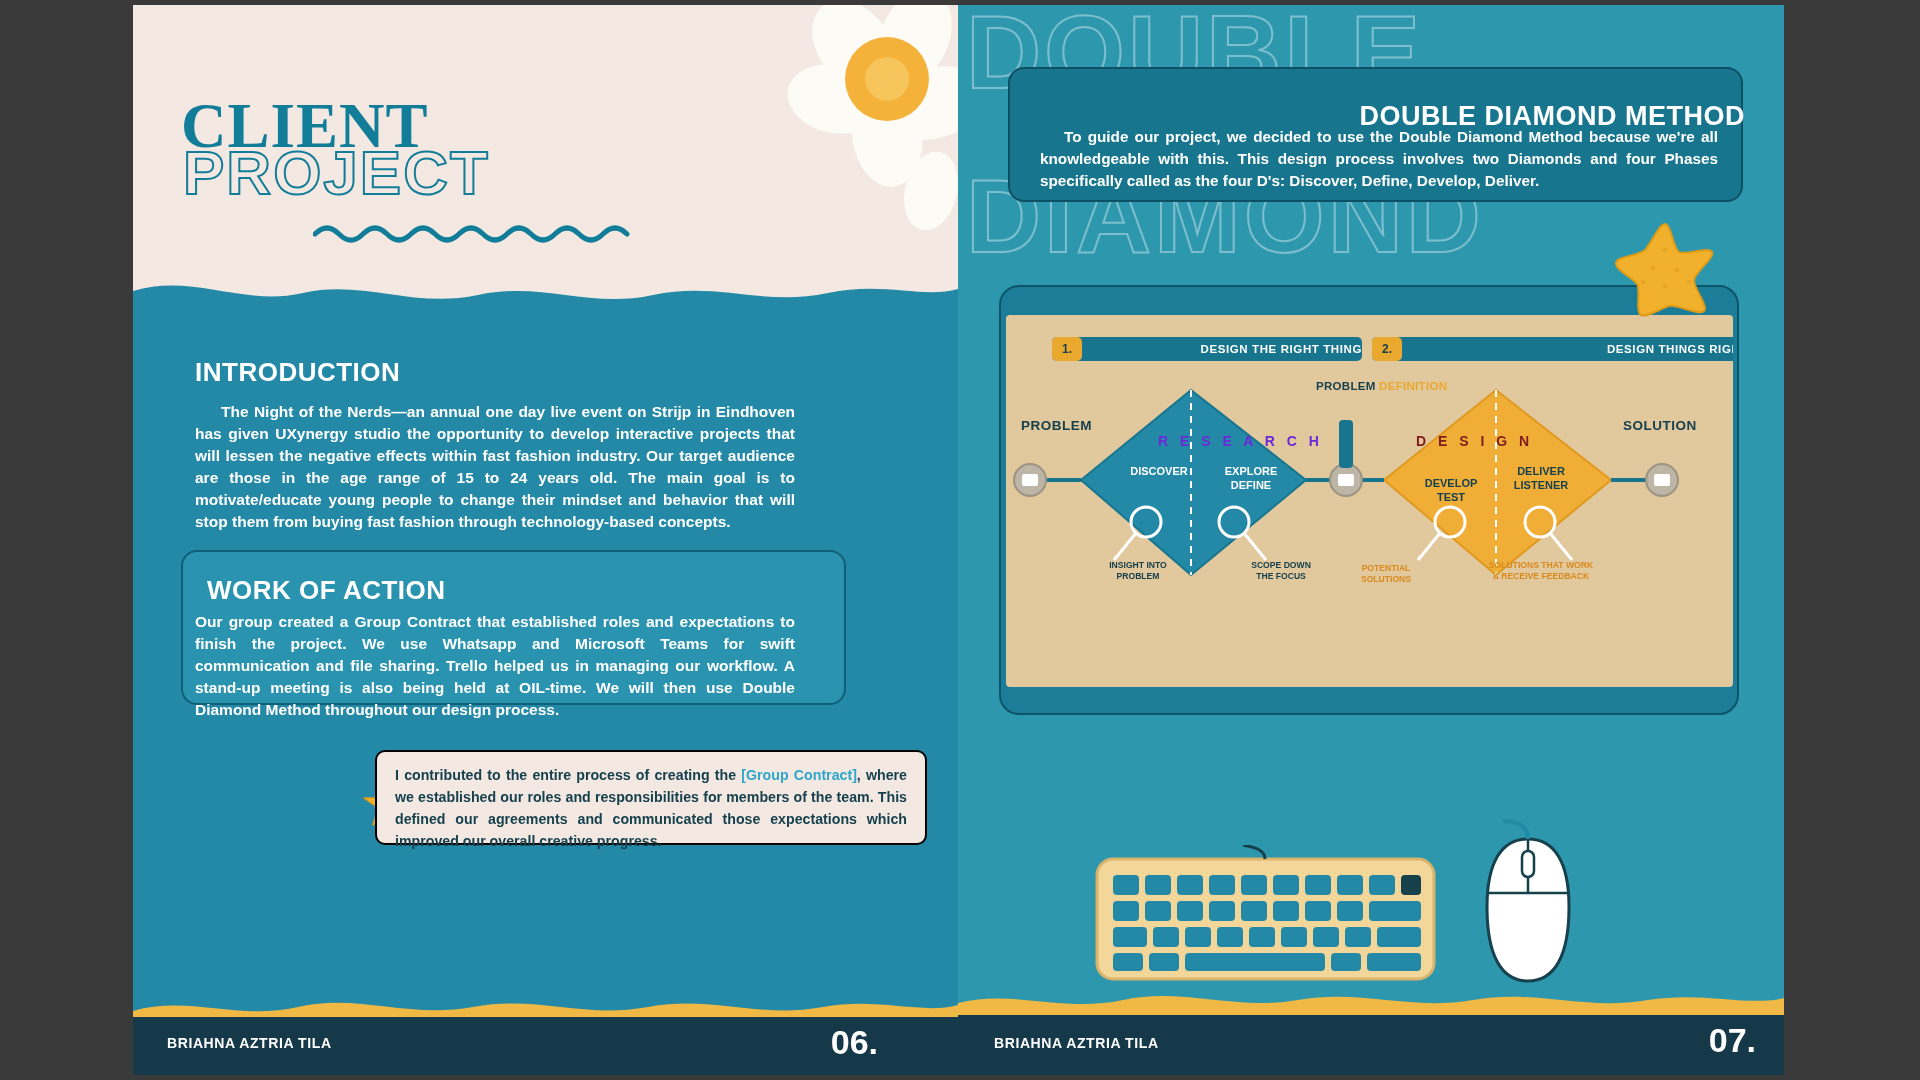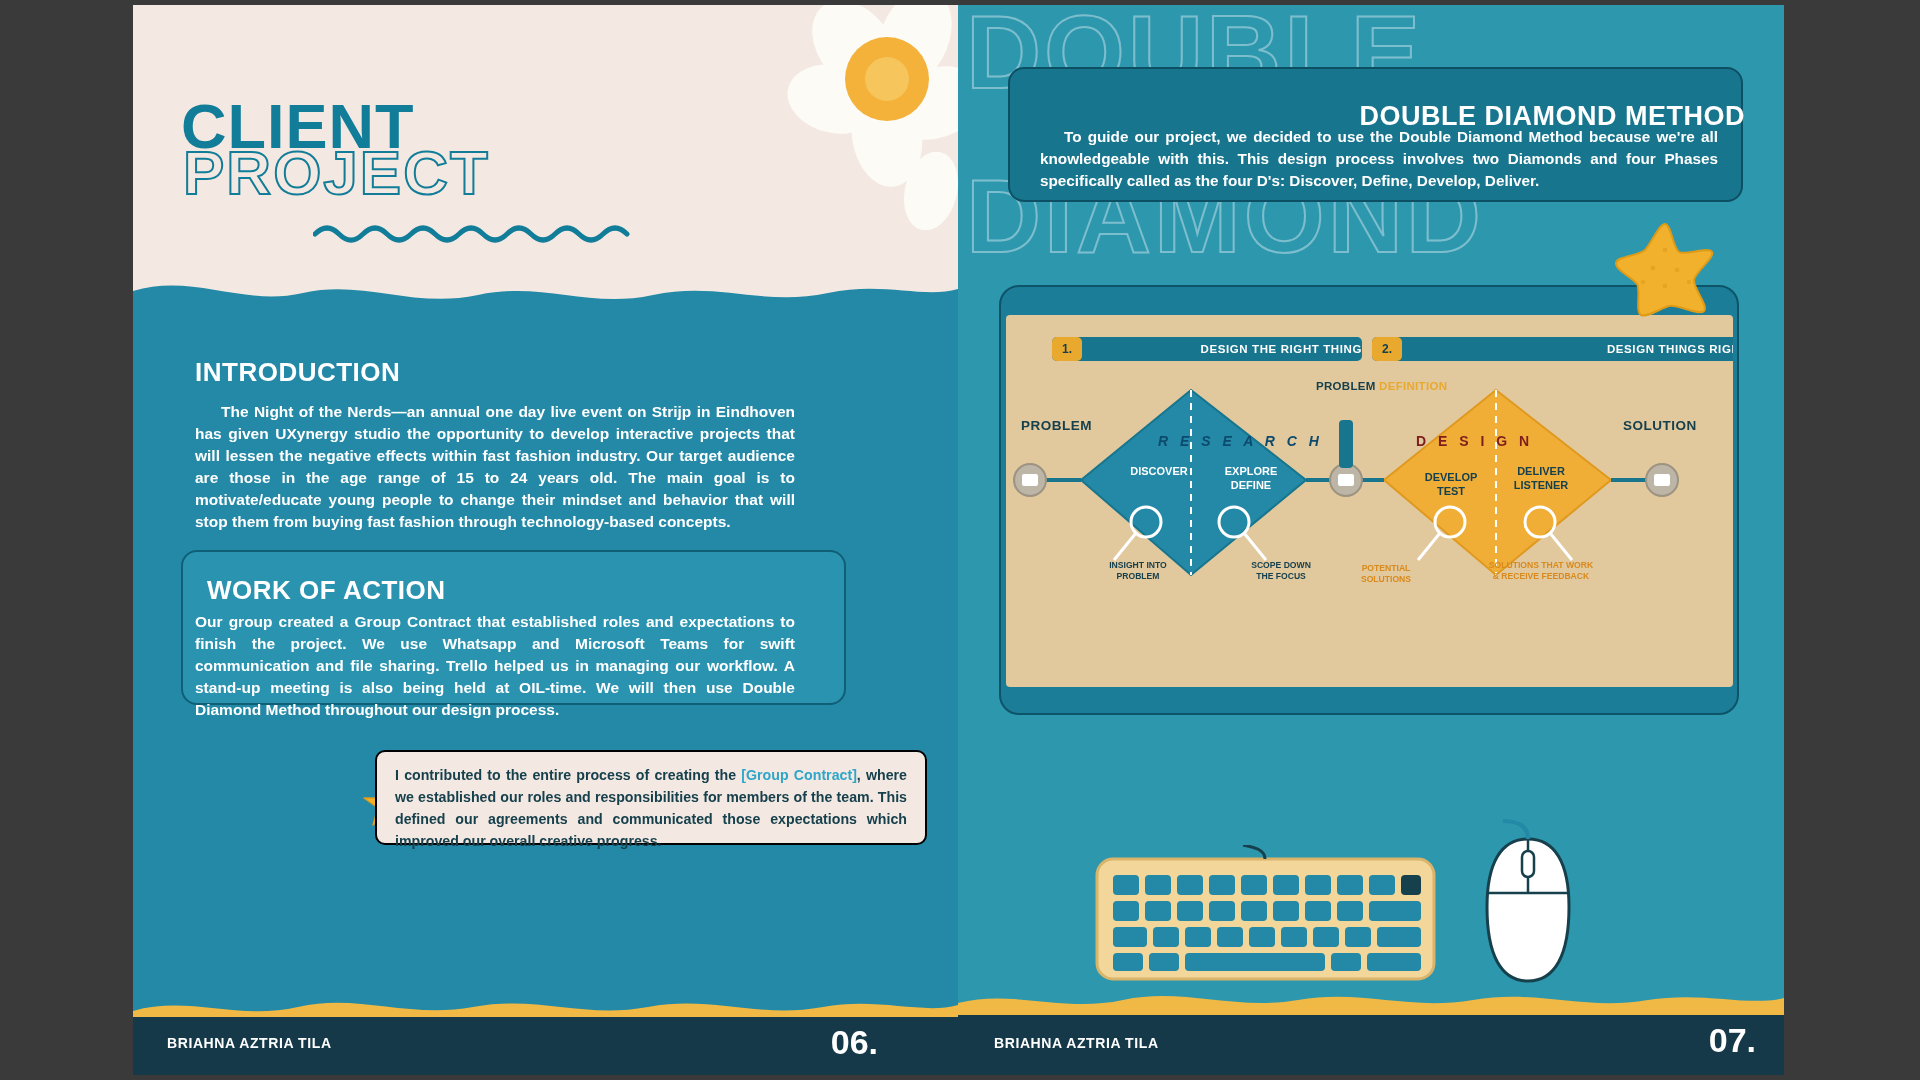--- a/index.html
+++ b/index.html
@@ -30,21 +30,21 @@
     background: #f3e9e2;
   }
   .wave-divider {
     position: absolute; left: 0; top: 268px;
     width: 825px; height: 40px;
   }
   .title-client {
     position: absolute; left: 48px; top: 85px;
     font-size: 63px; font-weight: 800; letter-spacing: 1px;
     color: #127d99;
-    font-family: Liberation Sans, sans-serif;
+    font-family: Liberation Serif, serif;
   }
   .title-project {
     position: absolute; left: 50px; top: 132px;
     font-size: 62px; font-weight: 800; letter-spacing: 2px;
     color: transparent;
     -webkit-text-stroke: 2px #127d99;
   }
   .squiggle {
     position: absolute; left: 180px; top: 215px;
     width: 320px; height: 26px;
@@ -236,29 +236,29 @@
   .dg-label {
     position: absolute;
     font-weight: 800;
     color: #17404d;
   }
   .dg-problem { left: 15px; top: 103px; font-size: 13.5px; letter-spacing: .5px; }
   .dg-solution { left: 617px; top: 103px; font-size: 13.5px; letter-spacing: .5px; }
   .dg-probdef { left: 310px; top: 65px; font-size: 11.5px; letter-spacing: .3px; }
   .dg-probdef .orange { color: #e9a92e; }
   .dg-research {
-    left: 152px; top: 118px; font-size: 14px; letter-spacing: 4px; color: #0c4a6e; font-style: italic;
+    left: 152px; top: 118px; font-size: 14px; letter-spacing: 4px; color: #6d28d9;
   }
   .dg-design {
     left: 410px; top: 118px; font-size: 14px; letter-spacing: 4px; color: #7f1d1d;
   }
   .dg-sub { font-size: 11px; font-weight: 800; line-height: 1.25; text-align: center; }
   .dg-discover { left: 108px; top: 150px; width: 90px; color: #ffffff; }
   .dg-explore  { left: 200px; top: 150px; width: 90px; color: #ffffff; }
-  .dg-develop  { left: 400px; top: 156px; width: 90px; color: #17404d; }
+  .dg-develop  { left: 400px; top: 162px; width: 90px; color: #17404d; }
   .dg-deliver  { left: 490px; top: 150px; width: 90px; color: #17404d; }
   .dg-foot { font-size: 8.6px; font-weight: 800; line-height: 1.3; text-align: center; }
   .dg-f1 { left: 72px; top: 245px; width: 120px; color: #17404d; }
   .dg-f2 { left: 215px; top: 245px; width: 120px; color: #17404d; }
   .dg-f3 { left: 320px; top: 248px; width: 120px; color: #d98a1c; }
   .dg-f4 { left: 455px; top: 245px; width: 160px; color: #d98a1c; }
 </style>
 </head>
 <body>
 

